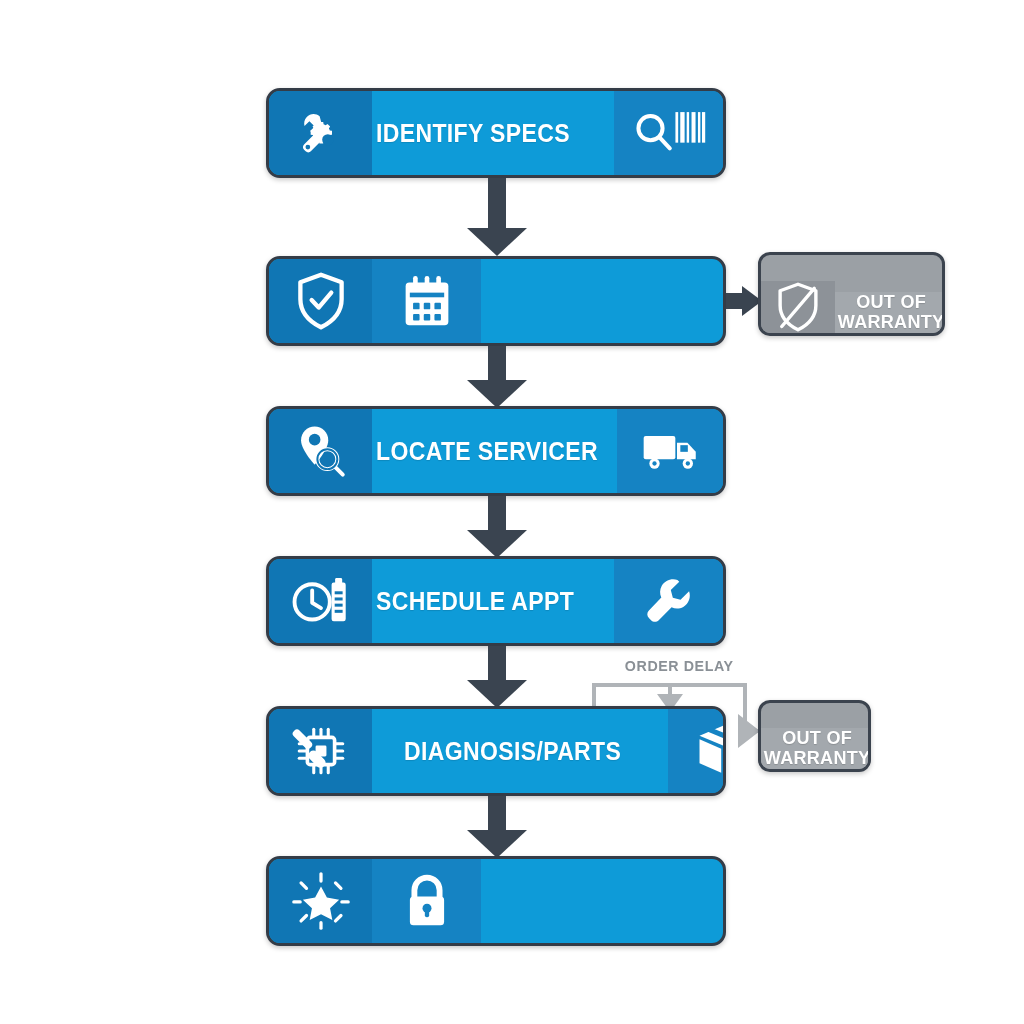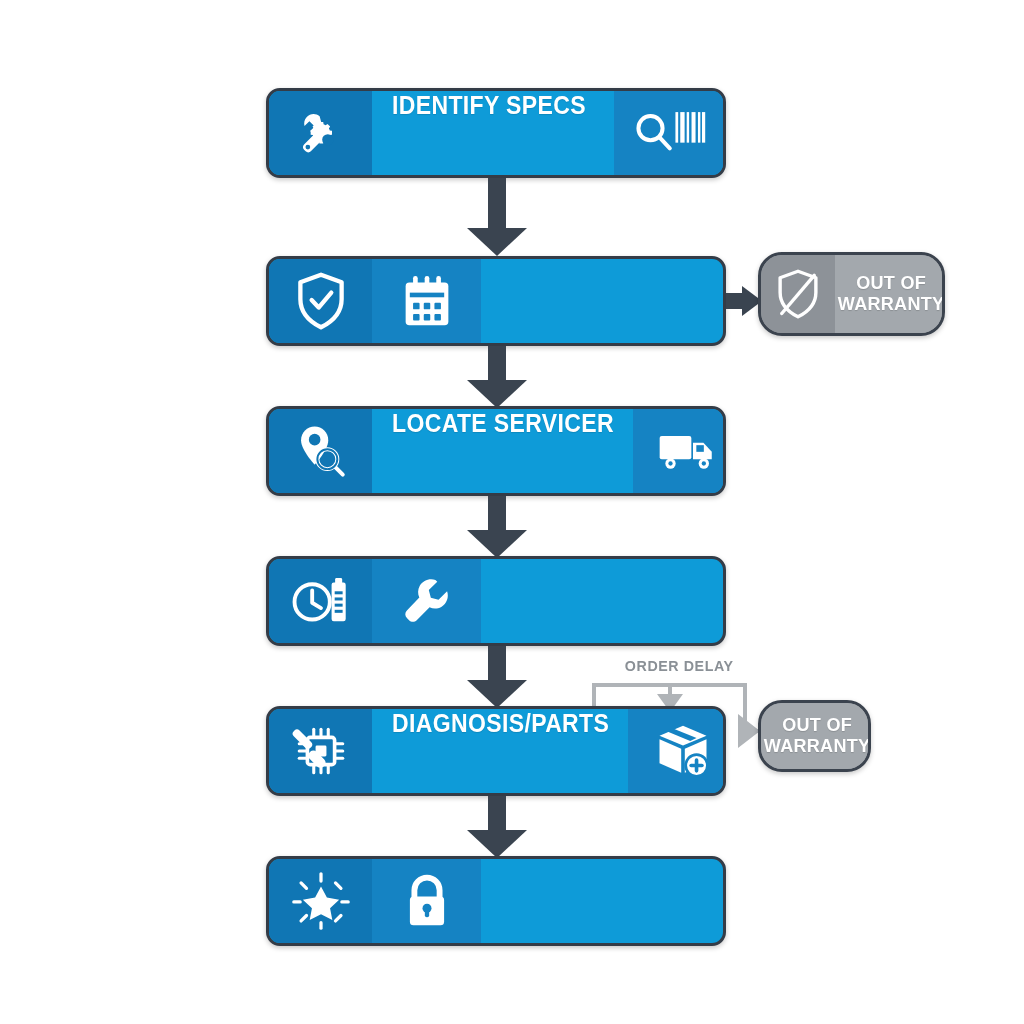--- a/index.html
+++ b/index.html
@@ -38,21 +38,22 @@
     flex: 0 0 103px;
     background: #1076b4;
     display: flex;
     align-items: center;
     justify-content: center;
   }
   .step .panel-mid {
     flex: 1 1 auto;
     background: #0e9bd8;
     display: flex;
-    padding-left: 20px;
+    align-items: center;
+    padding-left: 4px;
     box-sizing: border-box;
   }
   .step .panel-right {
     width: 109px;
     flex: 0 0 109px;
     background: #1583c3;
     display: flex;
     align-items: center;
     justify-content: center;
   }
@@ -66,25 +67,26 @@
     transform-origin: left center;
     white-space: nowrap;
     text-shadow: 0 1px 1px rgba(0,0,0,0.12);
   }
 
   
   .gray-box {
     position: absolute;
     box-sizing: border-box;
     border: 3px solid #3b434e;
-    border-radius: 24px;
+    border-radius: 12px;
     display: flex;
     overflow: hidden;
     background: #9ba0a5;
     box-shadow: 0 2px 5px rgba(0,0,0,0.22);
+    align-items: flex-end;
   }
   .gray-box .g-panel-left {
     width: 74px;
     flex: 0 0 74px;
     background: #8d9298;
     display: flex;
     align-items: center;
     justify-content: center;
   }
   .gray-box .g-panel-text {
@@ -335,20 +337,23 @@
           </g>
           <g fill="#1076b4">
             <rect x="49.5" y="20" width="9" height="3.4"></rect>
             <rect x="49.5" y="27" width="9" height="3.4"></rect>
             <rect x="49.5" y="34" width="9" height="3.4"></rect>
             <rect x="49.5" y="41" width="9" height="3.4"></rect>
           </g>
         </svg>
       </span>
     </div>
+    <div class="panel-mid">
+      <span class="step-label">SCHEDULE APPT</span>
+    </div>
     <div class="panel-right">
       <span>
         <svg class="icon-svg" width="50" height="52" viewBox="0 0 56 58" fill="#ffffff">
           <path d="M37.5 5.5c-6.5-2.3-14 .3-17.6 6.5-2.4 4.2-2.4 9.1-.5 13.1L5.5 39.5c-2.4 2.4-2.4 6.2 0 8.6l2.4 2.4c2.4 2.4 6.2 2.4 8.6 0l14.4-14.4c4 1.9 8.9 1.9 13.1-.5 6.2-3.6 8.8-11.1 6.5-17.6l-9.6 9.6-8.6-2.3-2.3-8.6 9.5-9.2z"></path>
         </svg>
       </span>
     </div>
   </div>
 
   <div class="v-arrow" style="top:646px; height:62px;">
@@ -372,21 +377,21 @@
 
   <div class="gray-box solo" style="left:758px; top:700px; width:113px; height:72px;">
     <div class="g-panel-text">
       <div>
         <div class="gray-label">OUT OF</div>
         <div class="gray-label">WARRANTY</div>
       </div>
     </div>
   </div>
 
-  <div class="step" style="top:706px;">
+  <div class="step" style="top:706px;gap:28px;">
     <div class="panel-left">
       <span>
         <svg class="icon-svg" width="58" height="58" viewBox="0 0 64 64" fill="#ffffff">
           <rect x="17" y="17" width="30" height="30" rx="3" fill="none" stroke="#ffffff" stroke-width="4"></rect>
           <rect x="26" y="26" width="12" height="12" rx="1.5"></rect>
           <g stroke="#ffffff" stroke-width="3.4" stroke-linecap="round">
             <line x1="24" y1="8" x2="24" y2="16"></line>
               <line x1="32" y1="8" x2="32" y2="16"></line>
               <line x1="40" y1="8" x2="40" y2="16"></line>
             <line x1="24" y1="48" x2="24" y2="56"></line>

